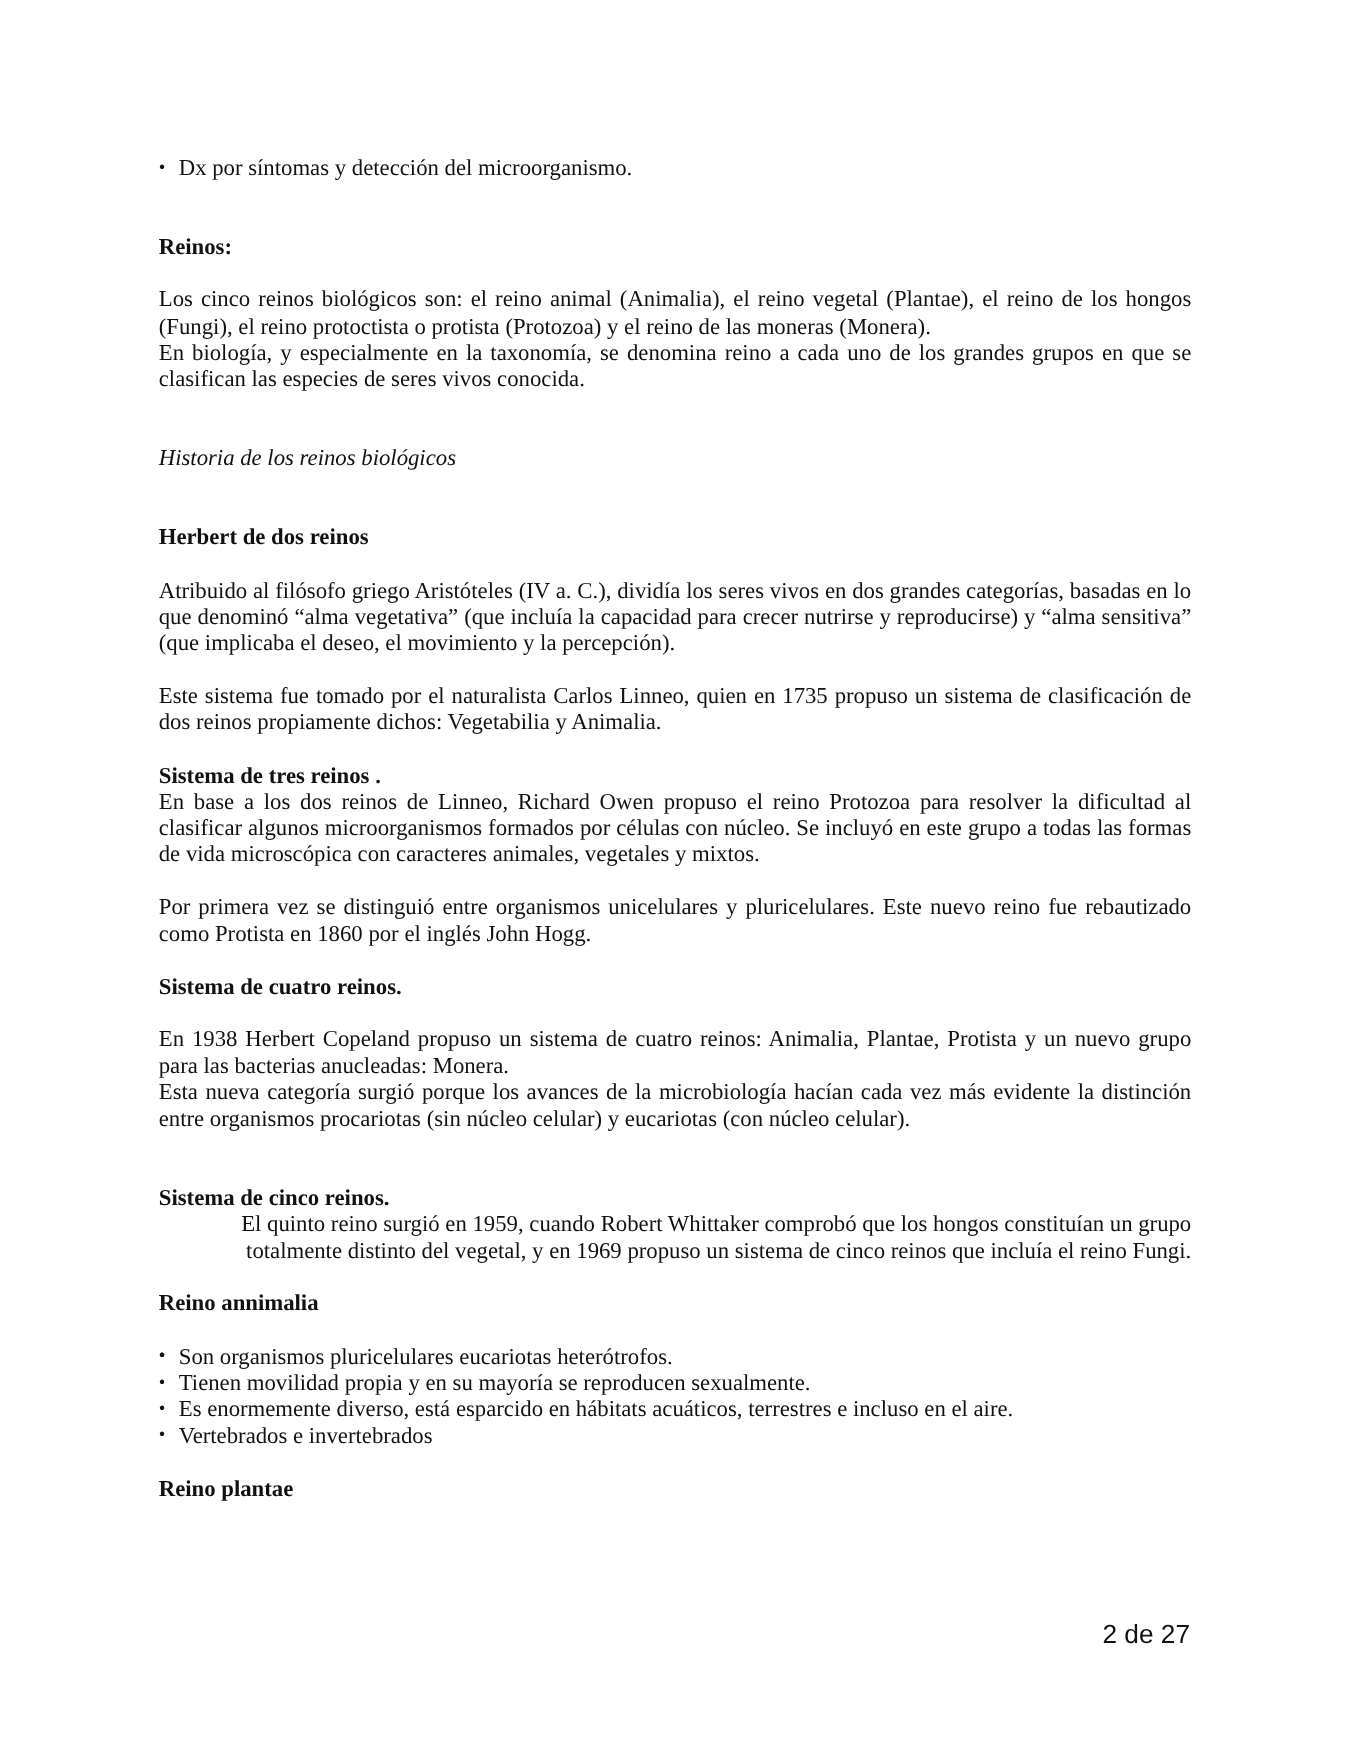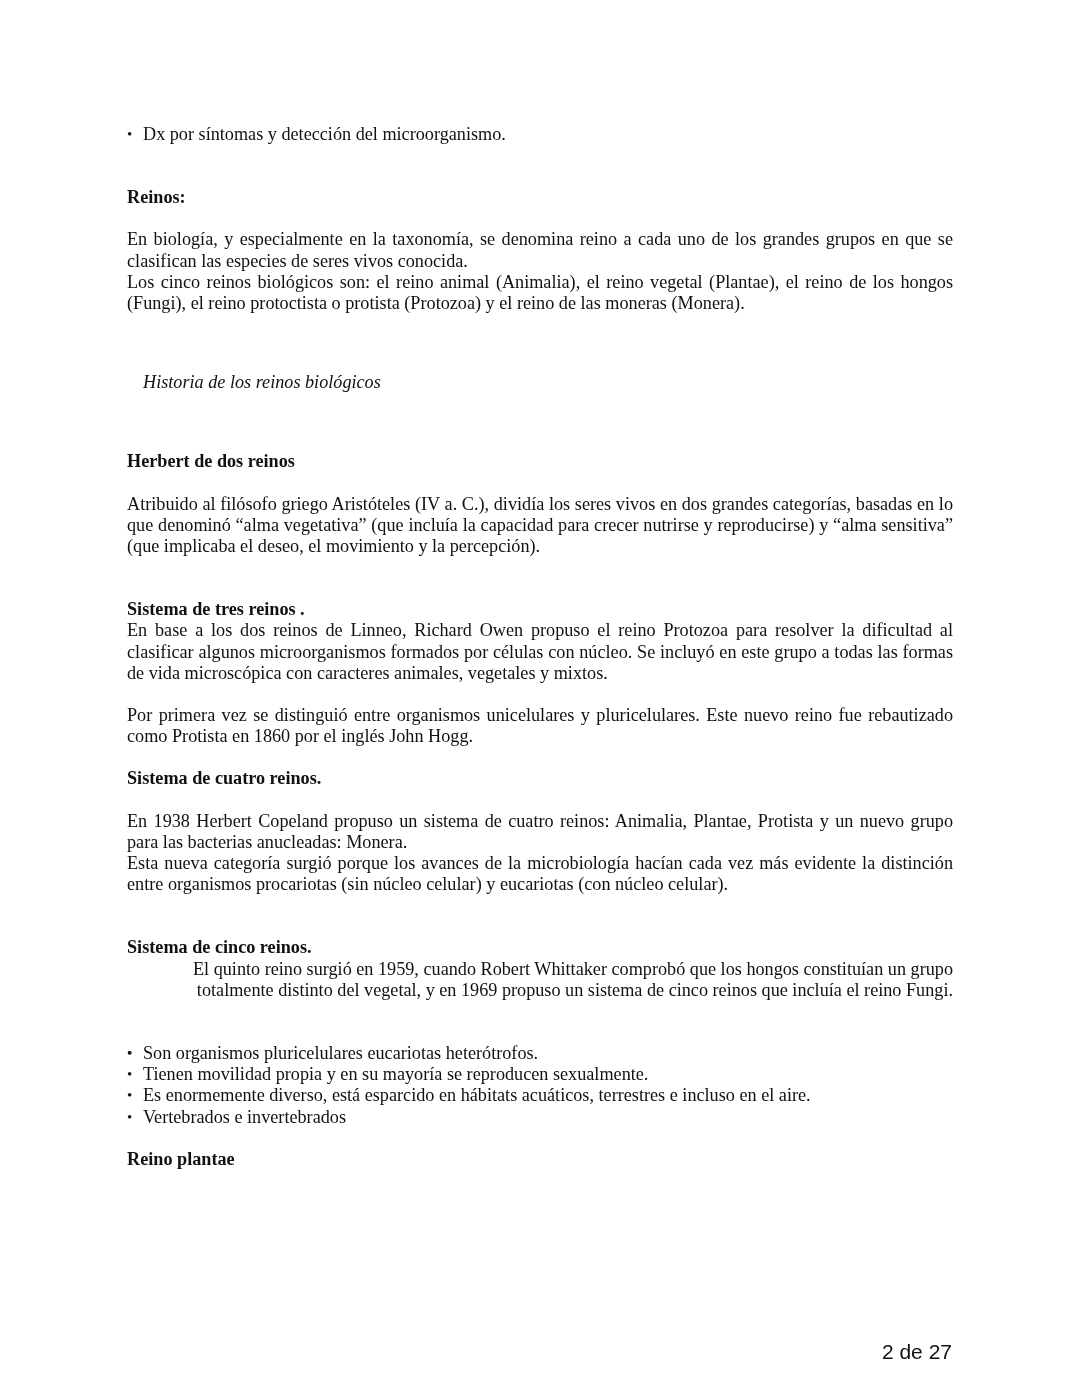--- a/index.html
+++ b/index.html
@@ -27,21 +27,21 @@
       margin: 0;
       text-align: justify;
     }
     .para.left { text-align: right; }
     .heading {
       font-weight: bold;
       margin: 0;
     }
     .italic-heading {
       font-style: italic;
-      margin: 16px;
+      margin: 0;
     }
     .bullets {
       list-style: none;
       margin: 0;
       padding: 0;
     }
     .bullets li {
       position: relative;
       padding-left: 16px;
     }
@@ -49,21 +49,21 @@
       position: absolute;
       left: 0;
       top: 0;
       font-size: 15px;
     }
     .gap-s { height: 21px; }
     .gap-l { height: 42px; }
     .page-number {
       position: absolute;
       right: 128px;
-      top: 1340px;
+      top: 1296px;
       font-family: "Liberation Sans", sans-serif;
       font-size: 21px;
       color: #111111;
     }
   </style>
 </head>
 <body>
 
 <div class="page">
 
@@ -71,33 +71,34 @@
     <li>
       <span class="bullet">•</span>
       <span>Dx por síntomas y detección del microorganismo.</span>
     </li>
   </ul>
 
   <div class="gap-l"></div>
 
   <p class="heading">Reinos:</p>
   <div class="gap-s"></div>
+  <p class="para">Los cinco reinos biológicos son: el reino animal (Animalia), el reino vegetal (Plantae), el reino de los hongos (Fungi), el reino protoctista o protista (Protozoa) y el reino de las moneras (Monera).</p>
   <p class="para">En biología, y especialmente en la taxonomía, se denomina reino a cada uno de los grandes grupos en que se clasifican las especies de seres vivos conocida.</p>
-  <p class="para">Los cinco reinos biológicos son: el reino animal (Animalia), el reino vegetal (Plantae), el reino de los hongos (Fungi), el reino protoctista o protista (Protozoa) y el reino de las moneras (Monera).</p>
 
   <div class="gap-l"></div>
 
   <p class="italic-heading">Historia de los reinos biológicos</p>
 
   <div class="gap-l"></div>
 
   <p class="heading">Herbert de dos reinos</p>
   <div class="gap-s"></div>
   <p class="para">Atribuido al filósofo griego Aristóteles (IV a. C.), dividía los seres vivos en dos grandes categorías, basadas en lo que denominó “alma vegetativa” (que incluía la capacidad para crecer nutrirse y reproducirse) y “alma sensitiva” (que implicaba el deseo, el movimiento y la percepción).</p>
   <div class="gap-s"></div>
+  <p class="para">Este sistema fue tomado por el naturalista Carlos Linneo, quien en 1735 propuso un sistema de clasificación de dos reinos propiamente dichos: Vegetabilia y Animalia.</p>
 
   <div class="gap-s"></div>
 
   <p class="heading">Sistema de tres reinos .</p>
   <p class="para">En base a los dos reinos de Linneo, Richard Owen propuso el reino Protozoa para resolver la dificultad al clasificar algunos microorganismos formados por células con núcleo. Se incluyó en este grupo a todas las formas de vida microscópica con caracteres animales, vegetales y mixtos.</p>
   <div class="gap-s"></div>
   <p class="para">Por primera vez se distinguió entre organismos unicelulares y pluricelulares. Este nuevo reino fue rebautizado como Protista en 1860 por el inglés John Hogg.</p>
 
   <div class="gap-s"></div>
 
@@ -107,20 +108,21 @@
   <p class="para">Esta nueva categoría surgió porque los avances de la microbiología hacían cada vez más evidente la distinción entre organismos procariotas (sin núcleo celular) y eucariotas (con núcleo celular).</p>
 
   <div class="gap-l"></div>
 
   <p class="heading">Sistema de cinco reinos.</p>
   <p class="para left">El quinto reino surgió en 1959, cuando Robert Whittaker comprobó que los hongos constituían un grupo</p>
   <p class="para left">totalmente distinto del vegetal, y en 1969 propuso un sistema de cinco reinos que incluía el reino Fungi.</p>
 
   <div class="gap-s"></div>
 
+  <p class="heading">Reino annimalia</p>
   <div class="gap-s"></div>
   <ul class="bullets">
     <li>
       <span class="bullet">•</span>
     </li>
     <li>
       <span class="bullet">•</span>
       <span>Son organismos pluricelulares eucariotas heterótrofos.</span>
     </li>
     <li>

